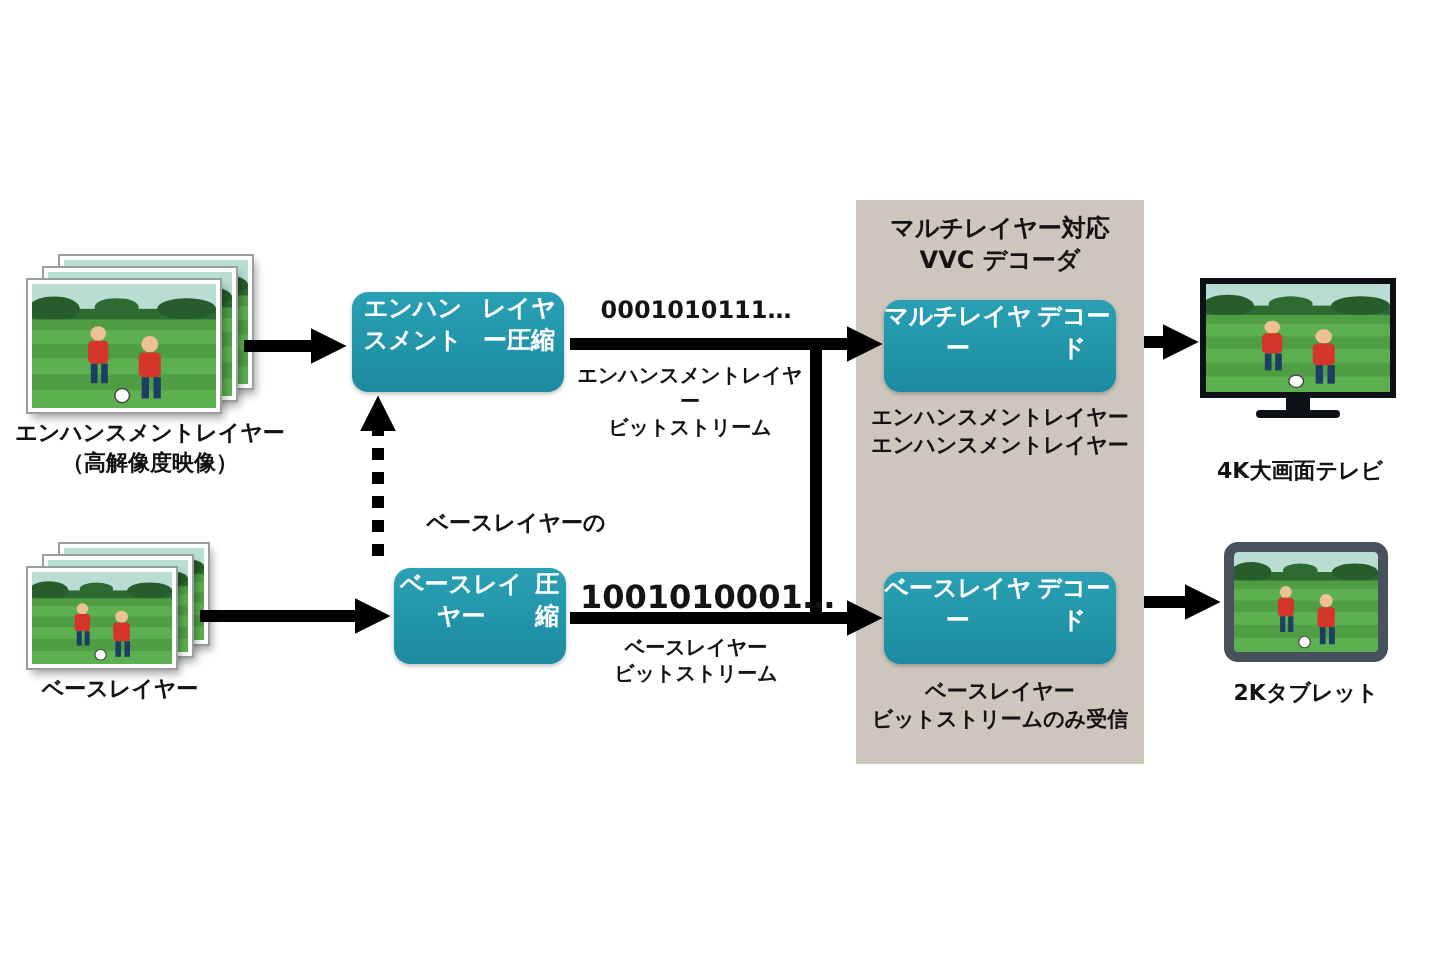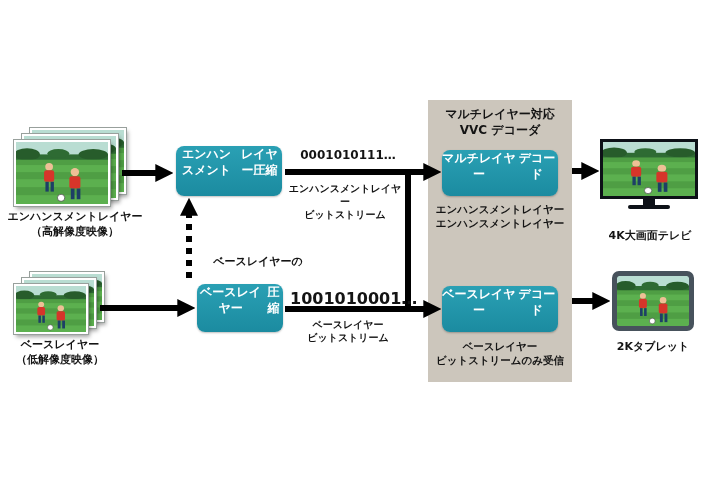--- a/index.html
+++ b/index.html
@@ -111,21 +111,20 @@
         </svg>
     </div>
     <div class="photo" style="left:0;top:12px;width:74px;height:50px;">
       <svg class="scene" viewBox="0 0 100 70" preserveAspectRatio="none">
           <use href="#soccer-scene"></use>
         </svg>
     </div>
   </div>
   <div class="abs lbl txt" style="left:0;top:338px;width:120px;font-size:11px;">
     <div>ベースレイヤー</div>
-    <div>（低解像度映像）</div>
   </div>
 
   <div class="abs teal-box" style="left:176px;top:146px;width:106px;height:50px;font-size:12px;">
     <div>エンハンスメント</div>
     <div>レイヤー圧縮</div>
   </div>
   <div class="abs teal-box" style="left:197px;top:284px;width:86px;height:48px;font-size:12px;">
     <div>ベースレイヤー</div>
     <div>圧縮</div>
   </div>

